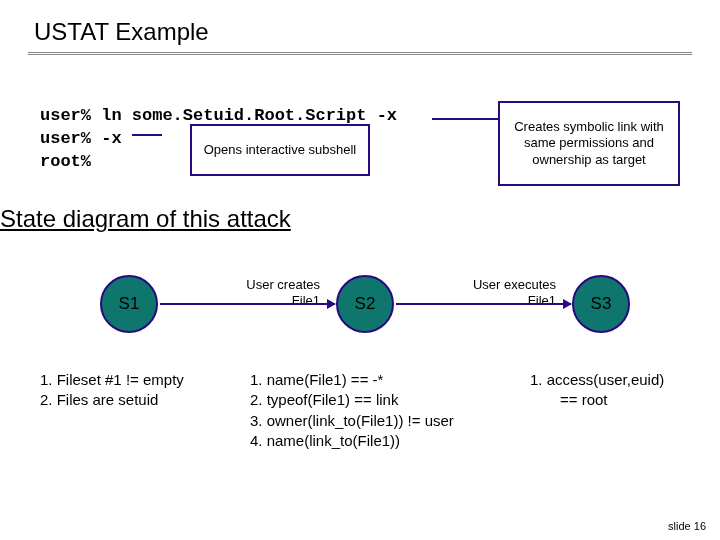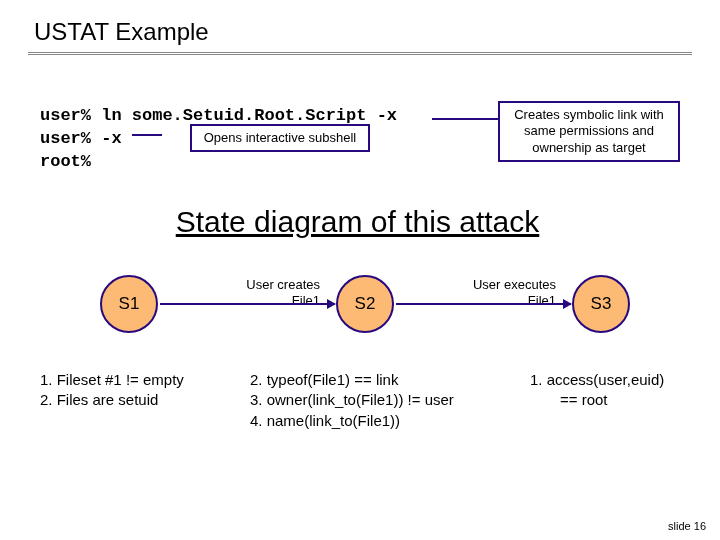--- a/index.html
+++ b/index.html
@@ -35,21 +35,21 @@
     font-size: 17px;
     color: #000;
     line-height: 1.35;
     white-space: pre;
   }
   .callout {
     position: absolute;
     background: #fff;
     border: 2px solid #28097f;
     font-size: 13px;
-    padding: 4px 8px;
+    padding: 16px 8px;
     text-align: center;
     line-height: 1.25;
   }
   .callout.subshell {
     top: 124px;
     left: 162px;
     width: 180px;
     margin-left: 28px;
   }
   .callout.symlink {
@@ -60,22 +60,21 @@
   .connector {
     position: absolute;
     background: #28097f;
     height: 2px;
   }
   .heading {
     position: absolute;
     top: 205px;
     left: 0;
     width: 715px;
-    text-align: center;
-    font-size: 30px;
+    font-size: 24px;
     text-decoration: underline;
     font-family: Verdana, Arial, sans-serif;
   }
   .diagram {
     position: absolute;
     top: 255px;
     left: 0;
     width: 720px;
     height: 120px;
   }
@@ -83,21 +82,21 @@
     position: absolute;
     width: 58px;
     height: 58px;
     border: 2px solid #28097f;
     border-radius: 50%;
     display: flex;
     align-items: center;
     justify-content: center;
     font-size: 17px;
     font-family: Verdana, sans-serif;
-    background: #fdba74;
+    background: #0f766e;
   }
   .trans-label {
     position: absolute;
     font-size: 13px;
     text-align: right;
     line-height: 1.2;
     width: 150px;
   }
   .arrow {
     position: absolute;
@@ -162,20 +161,21 @@
   <div class="arrow" style="left:396px; top:48px; width:175px;"></div>
   <div class="state" style="left:572px; top:20px;">S3</div>
 </div>
 
 <div class="cond" style="left:40px; top:370px; width:190px;">
   <div>1. Fileset #1 != empty</div>
   <div>2. Files are setuid</div>
 </div>
 
 <div class="cond" style="left:250px; top:370px; width:270px;">
+  <div>1. name(File1) == -*</div>
   <div>2. typeof(File1) == link</div>
   <div>3. owner(link_to(File1)) != user</div>
   <div>4. name(link_to(File1))</div>
 </div>
 
 <div class="cond" style="left:530px; top:370px; width:180px;">
   <div>1. access(user,euid)</div>
   <div>  == root</div>
 </div>
 

